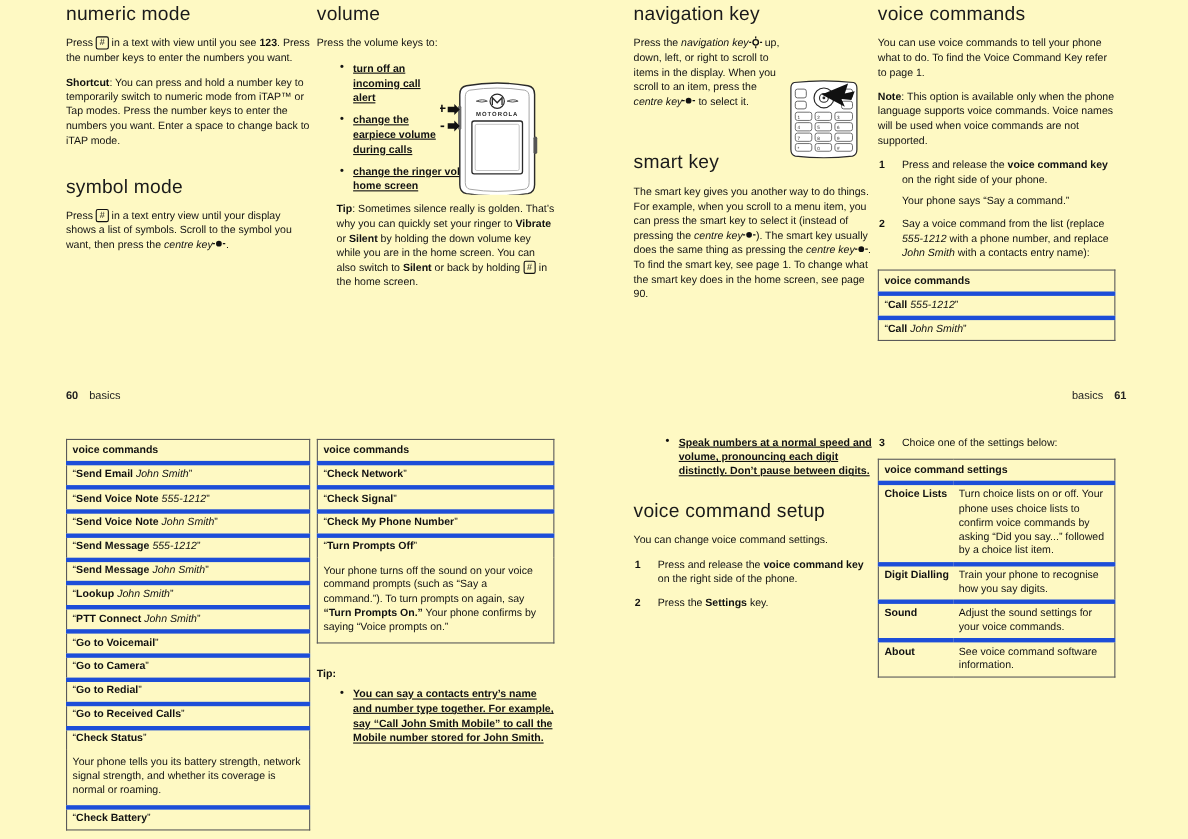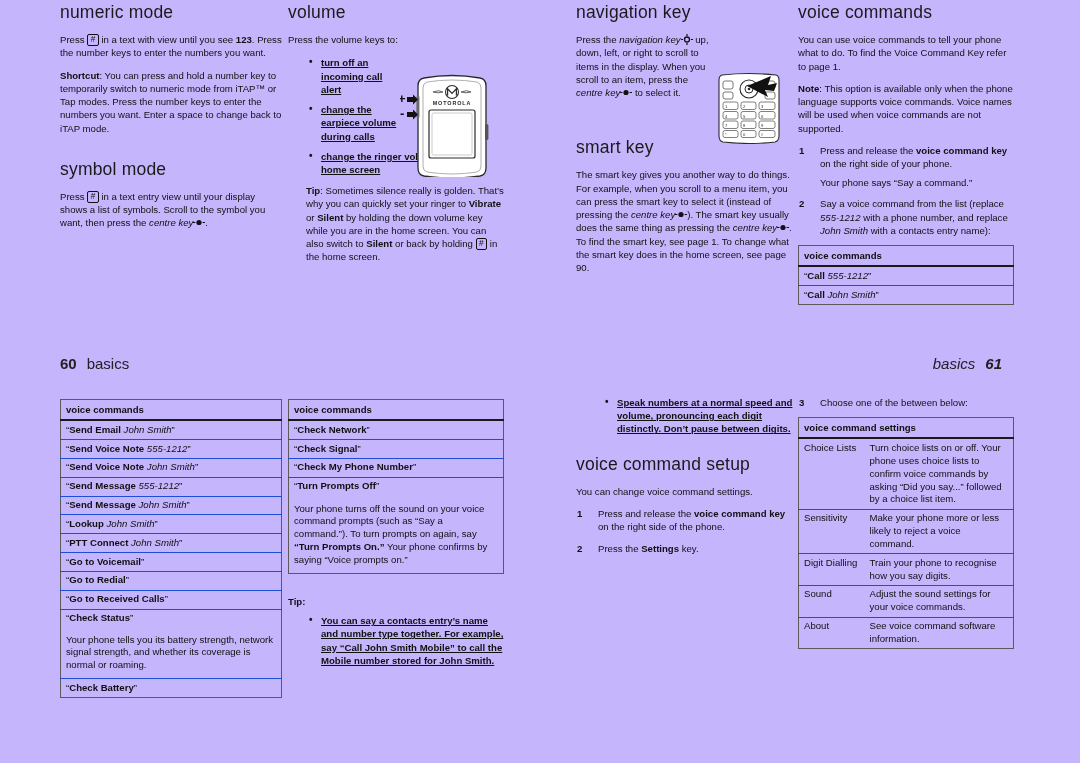--- a/index.html
+++ b/index.html
@@ -7,21 +7,21 @@
     margin: 0; padding: 0;
     width: 1080px; height: 763px;
     background: #ffffff;
     font-family: "Liberation Sans", sans-serif;
     color: #111;
     overflow: hidden;
   }
   #page {
     position: relative;
     width: 1080px; height: 763px;
-    background: #c4b5fd;
+    background: #fef9c3;
   }
 
   
   .spread {
     position: absolute;
     left: 0;
     width: 1080px;
   }
   .spread.top    { top: 0;   height: 385px; }
   .spread.bottom { top: 383px; height: 380px; }
@@ -91,38 +91,38 @@
     margin-top: 3px;
   }
   table.vt th {
     text-align: left;
     font-weight: bold;
     padding: 3px 5px 3px 5px;
     border-bottom: 2px solid #1a1a1a;
   }
   table.vt td {
     padding: 2.5px 5px;
-    border-top: 1px solid #1d4ed8;
+    border-top: 4px solid #1d4ed8;
     vertical-align: top;
     line-height: 1.34;
   }
   table.vt tr.norule td { border-top: none; padding-top: 4px; }
-  table.vt td.lab { width: 66px; font-weight: normal; white-space: nowrap; padding-right: 4px;}
+  table.vt td.lab { width: 66px; font-weight: bold; white-space: nowrap; padding-right: 4px;}
   table.vt td.desc { }
 
   
   .foot {
     position: absolute;
-    font-size: 15px;
+    font-size: 10px;
     color: #222;
   }
   .foot .num { font-weight: bold; }
   .foot .lbl { margin: 0 10px; }
   .foot.left  { left: 60px; }
-  .foot.right { right: 78px; font-style: italic; }
+  .foot.right { right: 56px; }
   .foot-top    { top: 355px; }
 
   
   .keybox {
     display: inline-block;
     border: 1.2px solid #111;
     border-radius: 2px;
     padding: 0 2.5px;
     font-size: 8.2px;
     line-height: 10px;
@@ -372,20 +372,23 @@
           <tr>
               <td>“<b>Lookup</b><i> John Smith</i>”</td>
             </tr>
           <tr>
               <td>“<b>PTT Connect</b><i> John Smith</i>”</td>
             </tr>
           <tr>
               <td>“<b>Go to Voicemail</b>”</td>
             </tr>
           <tr>
+              <td>“<b>Go to Camera</b>”</td>
+            </tr>
+          <tr>
               <td>“<b>Go to Redial</b>”</td>
             </tr>
           <tr>
               <td>“<b>Go to Received Calls</b>”</td>
             </tr>
           <tr>
               <td>“<b>Check Status</b>”</td>
             </tr>
           <tr class="norule">
               <td style="padding-top:6px;padding-bottom:6px">Your phone tells you its battery strength, network signal strength, and whether its coverage is normal or roaming.</td>
@@ -444,39 +447,35 @@
           <span>Press and release the </span><b>voice command key</b><span> on the right side of the phone.</span>
         </li>
         <li>
           <span>Press the </span><b>Settings</b><span> key.</span>
         </li>
       </ol>
     </div>
 
     <div class="col c4" style="top:13px">
       <ol class="steps" start="3" style="counter-reset: st 2; margin-bottom:6px">
-        <li>Choose one of the between below:</li>
+        <li>Choice one of the settings below:</li>
       </ol>
 
       <table class="vt">
         <thead>
           <tr>
             <th colspan="2">voice command settings</th>
           </tr>
         </thead>
         <tbody>
           <tr>
             <td class="lab">Choice Lists</td>
             <td class="desc">Turn choice lists on or off. Your phone uses choice lists to confirm voice commands by asking “Did you say...” followed by a choice list item.</td>
           </tr>
           <tr>
-            <td class="lab">Sensitivity</td>
-            <td class="desc">Make your phone more or less likely to reject a voice command.</td>
-          </tr>
-          <tr>
             <td class="lab">Digit Dialling</td>
             <td class="desc">Train your phone to recognise how you say digits.</td>
           </tr>
           <tr>
             <td class="lab">Sound</td>
             <td class="desc">Adjust the sound settings for your voice commands.</td>
           </tr>
           <tr>
             <td class="lab">About</td>
             <td class="desc">See voice command software information.</td>

